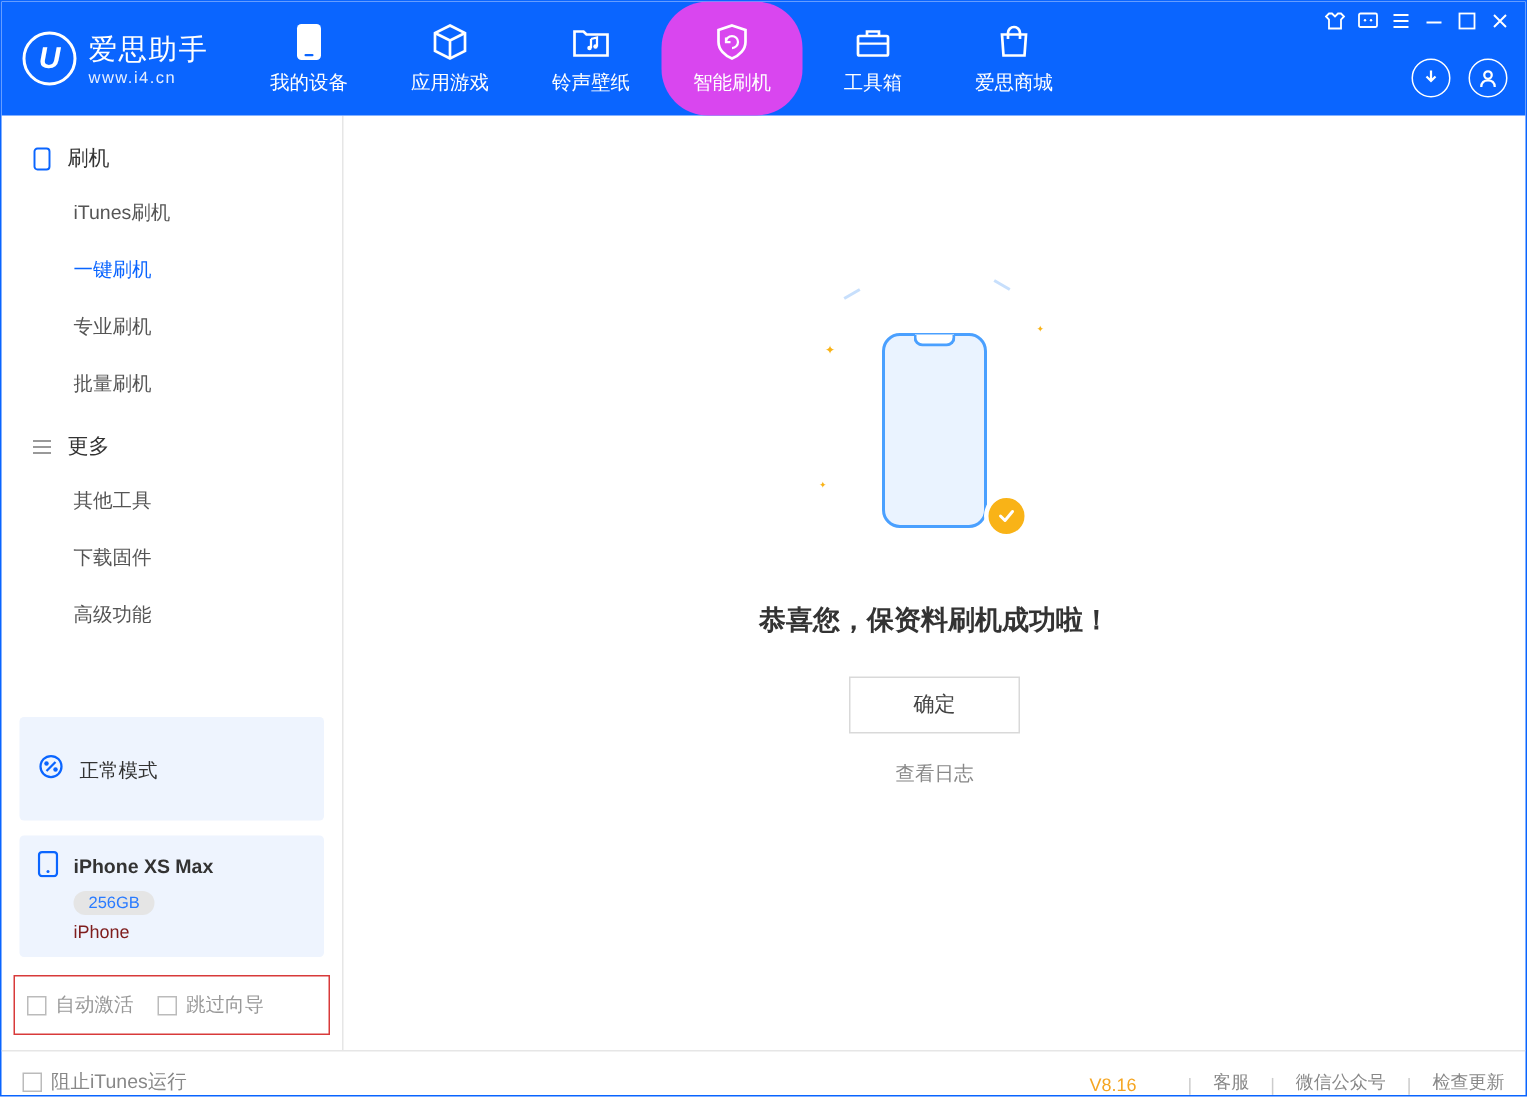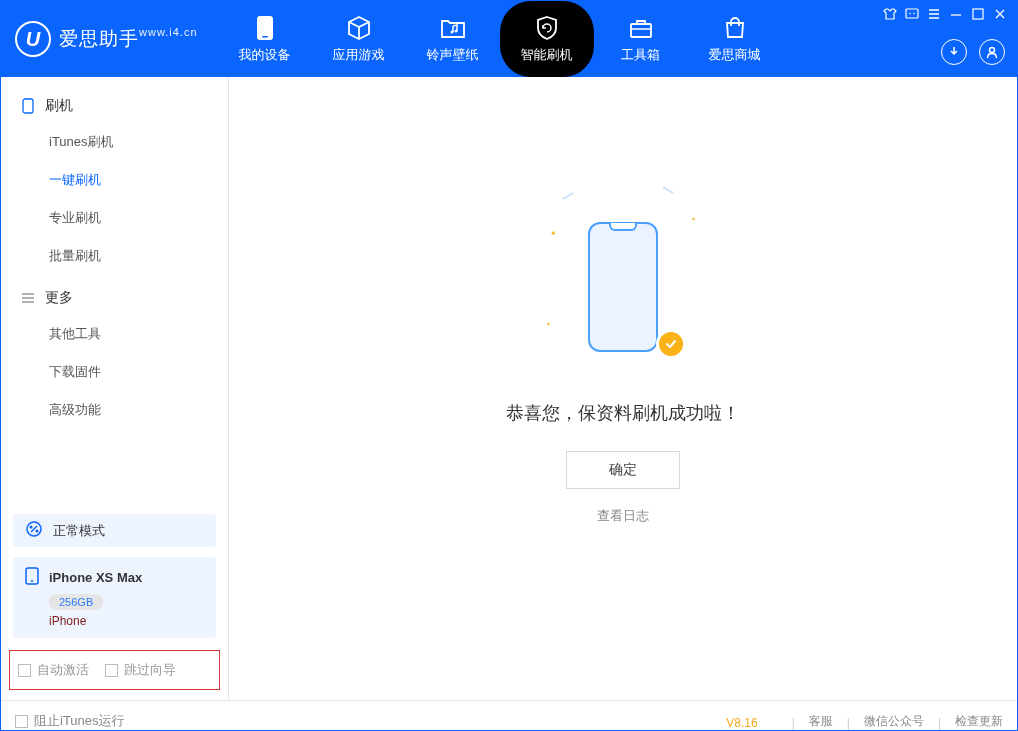--- a/index.html
+++ b/index.html
@@ -3,63 +3,63 @@
 <meta charset="utf-8">
 <style>
 * { margin: 0; padding: 0; box-sizing: border-box; font-family: "Microsoft YaHei", Arial, sans-serif; }
 body { background: #fff; width: 1018px; height: 731px; border: 1px solid #0a65ff; display: flex; flex-direction: column; overflow: hidden; }
 
 
 .header { background: #0a65ff; height: 76px; display: flex; align-items: stretch; color: #fff; position: relative; }
 .logo { display: flex; align-items: center; padding: 0 20px 0 14px; }
 .logo-circle { width: 36px; height: 36px; border: 2.5px solid #fff; border-radius: 50%; display: flex; align-items: center; justify-content: center; margin-right: 8px; }
 .logo-u { font-weight: 900; font-size: 20px; font-style: italic; color: #fff; }
-.logo-text { display: flex; flex-direction: row; }
+.logo-text { display: flex; flex-direction: column; }
 .logo-title { font-size: 19px; font-weight: 500; letter-spacing: 1px; }
 .logo-sub { font-size: 11px; letter-spacing: 1px; opacity: .9; }
 .tabs { display: flex; align-items: stretch; }
 .tab { width: 94px; display: flex; flex-direction: column; align-items: center; justify-content: center; cursor: pointer; color: #fff; font-size: 13px; }
 .tab-icon { width: 28px; height: 28px; margin-bottom: 4px; display: flex; align-items: center; justify-content: center; }
-.tab.active { background: #000000; border-radius: 31px; }
+.tab.active { background: #d946ef; border-radius: 31px; }
 .header-right { position: absolute; right: 10px; top: 6px; display: flex; gap: 8px; align-items: center; }
 .header-right-lower { position: absolute; right: 12px; bottom: 12px; display: flex; gap: 12px; align-items: center; }
 .hr-icon { width: 14px; height: 14px; cursor: pointer; display: inline-flex; align-items: center; justify-content: center; }
 .hr-big { width: 26px; height: 26px; border: 1.8px solid #fff; border-radius: 50%; display: flex; align-items: center; justify-content: center; cursor: pointer; }
 
 
 .body { display: flex; flex: 1; overflow: hidden; }
 .sidebar { width: 228px; border-right: 1px solid #e6e6e6; display: flex; flex-direction: column; padding-top: 12px; }
 .sb-section { padding: 0 0 6px 0; }
 .sb-head { display: flex; align-items: center; gap: 10px; padding: 8px 20px; color: #333; font-size: 14px; }
 .sb-head-icon { width: 14px; height: 14px; display: inline-flex; align-items: center; justify-content: center; }
 .sb-item { padding: 10px 0 10px 48px; font-size: 13px; color: #555; cursor: pointer; }
 .sb-item.active { color: #0a65ff; }
 .sb-spacer { flex: 1; }
-.sb-status { margin: 0 12px 10px 12px; background: #eef4fe; border-radius: 3px; padding: 6px 12px; display: flex; align-items: center; gap: 10px; color: #333; font-size: 13px; }
+.sb-status { margin: 0 12px 10px 12px; background: #eef4fe; border-radius: 3px; padding: 24px 12px; display: flex; align-items: flex-end; gap: 10px; color: #333; font-size: 13px; }
 .sb-device { margin: 0 12px 12px 12px; background: #eef4fe; border-radius: 3px; padding: 10px 12px; }
 .sb-device-row { display: flex; align-items: center; gap: 10px; color: #333; font-size: 13px; font-weight: 600; }
 .sb-badge { display: inline-block; background: #e5e5e5; color: #2a7bff; border-radius: 10px; font-size: 11px; padding: 2px 10px; margin: 6px 0 0 24px; }
 .sb-sublabel { margin: 4px 0 0 24px; color: #7f1d1d; font-size: 12px; }
 .sb-checks { border: 1.5px solid #d83a3a; margin: 0 8px 10px 8px; padding: 10px 8px; display: flex; gap: 16px; align-items: flex-start; }
 .chk { display: inline-flex; align-items: center; gap: 6px; color: #999; font-size: 13px; }
 .chk-box { width: 13px; height: 13px; border: 1px solid #bbb; background: #fff; }
 
 
 .main { flex: 1; display: flex; flex-direction: column; align-items: center; justify-content: flex-start; padding-top: 120px; }
 .phone-illustration { width: 110px; height: 180px; position: relative; margin-bottom: 24px; display: flex; align-items: center; justify-content: center; }
 .phone-body { width: 70px; height: 130px; border: 2.5px solid #4aa0ff; border-radius: 12px; background: #eaf3ff; position: relative; }
 .phone-notch { position: absolute; top: -1px; left: 50%; transform: translateX(-50%); width: 28px; height: 8px; border: 2.5px solid #4aa0ff; border-top: none; border-radius: 0 0 6px 6px; background: #fff; }
 .check-badge { position: absolute; right: -8px; bottom: 18px; width: 30px; height: 30px; background: #f9b317; border-radius: 50%; border: 3px solid #fff; display: flex; align-items: center; justify-content: center; }
 .sparkle { position: absolute; color: #f9b317; }
 .sp1 { left: -18px; top: 32px; font-size: 8px; }
 .sp2 { right: -18px; top: 18px; font-size: 6px; }
 .sp3 { left: -22px; bottom: 50px; font-size: 6px; }
 .dash1 { position: absolute; left: -6px; top: -2px; width: 12px; height: 2px; background: #c7dffc; transform: rotate(-30deg); }
 .dash2 { position: absolute; right: 4px; top: -8px; width: 12px; height: 2px; background: #c7dffc; transform: rotate(30deg); }
-.success-text { font-size: 18px; color: #333; margin-bottom: 26px; font-weight: 400; }
+.success-text { font-size: 18px; color: #333; margin-bottom: 26px; font-weight: 700; }
 .ok-btn { border: 1px solid #d9d9d9; background: #fff; padding: 9px 42px; font-size: 14px; color: #444; cursor: pointer; margin-bottom: 18px; }
 .log-link { color: #888; font-size: 13px; cursor: pointer; }
 
 
 .footer { height: 30px; border-top: 1px solid #e6e6e6; display: flex; align-items: flex-end; padding: 0 14px; font-size: 12px; color: #888; }
 .footer .chk { color: #888; }
 .footer-spacer { flex: 1; }
 .footer-ver { color: #f5a623; margin-right: 20px; }
 .footer-link { color: #888; cursor: pointer; }
 .footer-sep { color: #ccc; margin: 0 14px; }

